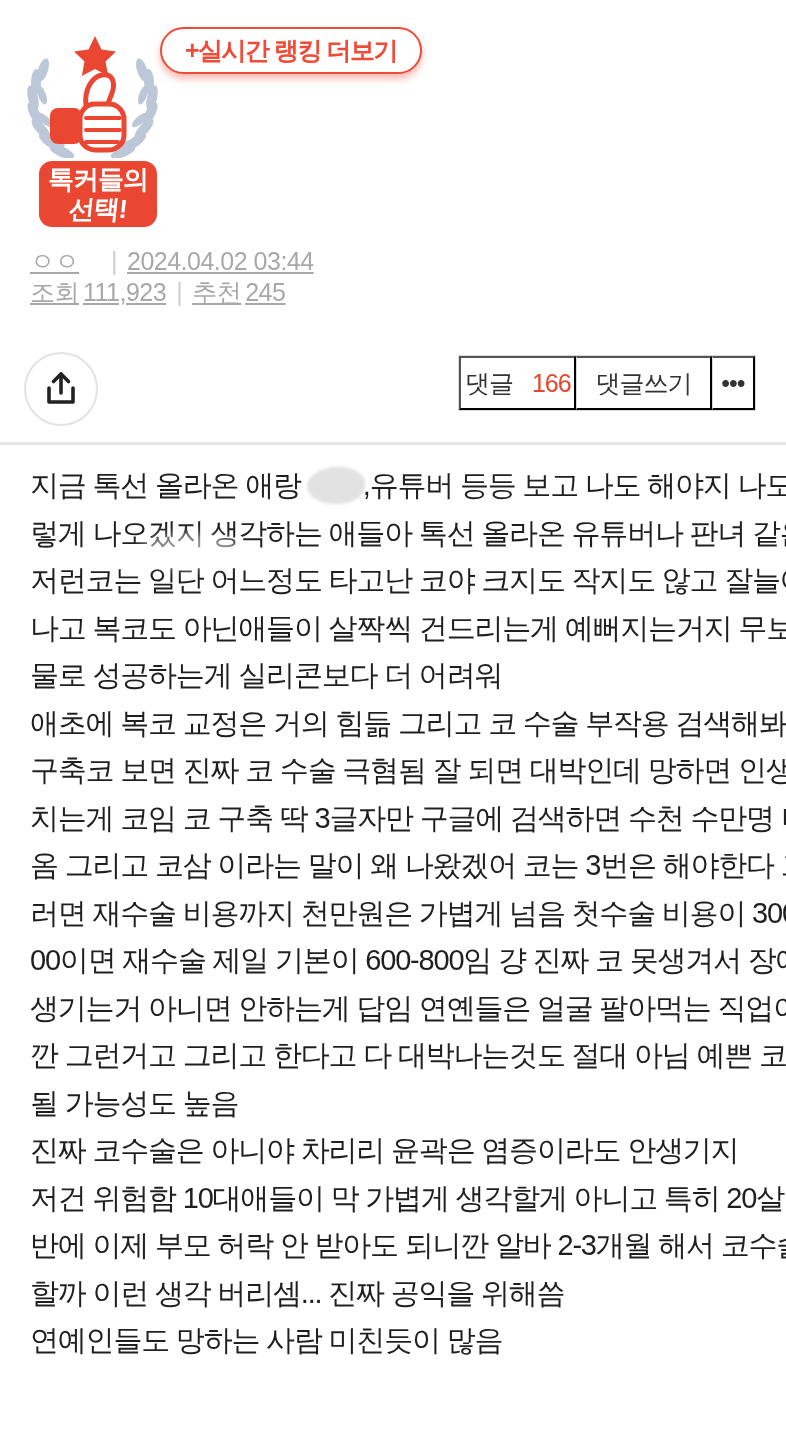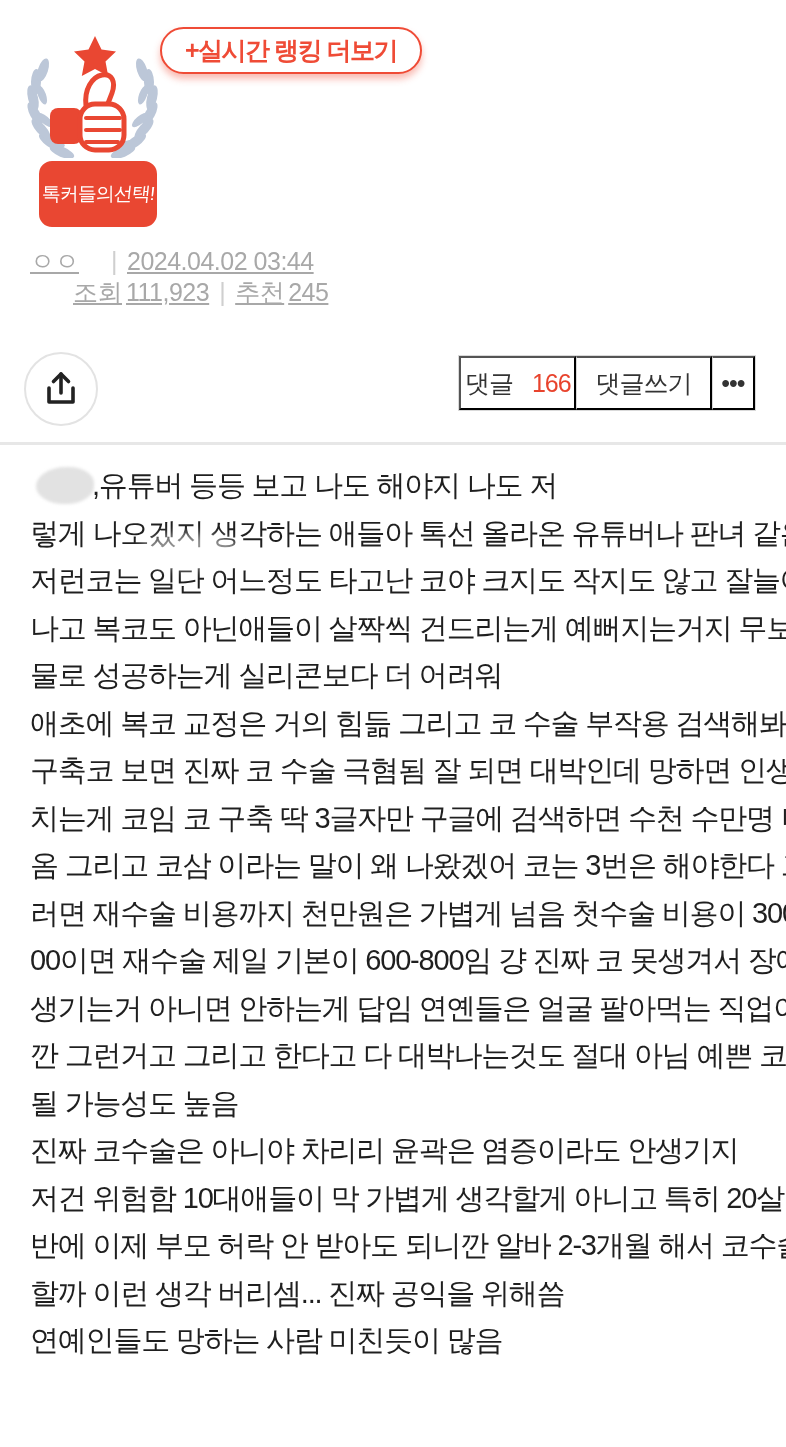--- a/index.html
+++ b/index.html
@@ -11,42 +11,42 @@
     color:#1f1f1f;
   }
 
   
   .badge { position:absolute; left:20px; top:32px; width:145px; height:200px; }
   .badge-svg { position:absolute; left:0; top:0; }
   .badge-box {
     position:absolute; left:16px; top:126px; width:124px; height:72px;
     background:var(--badge_red,#e94732); border-radius:16px;
     border:3px solid #fff;
-    display:flex; flex-direction:row; align-items:center; justify-content:center;
-    color:#fff; font-weight:400; font-size:19px; line-height:30px; letter-spacing:-1px;
+    display:flex; flex-direction:column; align-items:center; justify-content:center;
+    color:#fff; font-weight:700; font-size:26px; line-height:30px; letter-spacing:-1px;
   }
   .badge-box .l2 { transform:skewX(-6deg); }
 
   
   .rank-btn {
     position:absolute; left:160px; top:27px; height:47px;
     display:inline-flex; align-items:center; padding:8px 23px;
     border:2.5px solid var(--accent,#ef4b36); border-radius:26px;
     color:var(--accent,#ef4b36); font-size:25px; font-weight:600; letter-spacing:-1.5px;
     background:#fff; box-shadow:0 5px 7px rgba(240,75,54,.38); cursor:pointer;
   }
   .post-title {
     position:absolute; left:176px; top:96px; width:560px;
     font-size:35px; font-weight:800; color:#111; letter-spacing:-1.5px; line-height:40px;
   }
 
   
   .meta { position:absolute; left:30px; color:var(--meta_gray,#a8a8a8); font-size:25px; letter-spacing:-0.5px;text-decoration:underline; }
   .meta-1 { top:245px; }
-  .meta-2 { top:276px;margin-left:43px; }
+  .meta-2 { top:276px; }
   .meta .sep { color:#cfcfcf; margin:0 10px; }
   .meta .author { margin-right:22px; }
   .meta .lbl { margin-right:4px; }
 
   
   .share-btn {
     position:absolute; left:24px; top:352px; width:74px; height:74px;
     border:2px solid #e3e3e3; border-radius:50%; background:#fff;
     display:flex; align-items:center; justify-content:center; cursor:pointer;
   }
@@ -160,20 +160,21 @@
     <button class="cell cell-write">댓글쓰기</button>
     <button class="cell cell-more">
       <span>•••</span>
     </button>
   </div>
 
   <div class="divider"></div>
 
   <div class="body-text">
     <div class="body-line1">
+      <span>지금 톡선 올라온 애랑</span>
       <span class="censor-blob"></span>
       <span>,유튜버 등등 보고 나도 해야지 나도 저</span>
     </div>
     <div class="body-rest">렇게 나오겠지 생각하는 애들아 톡선 올라온 유튜버나 판녀 같은
 저런코는 일단 어느정도 타고난 코야 크지도 작지도 않고 잘늘어
 나고 복코도 아닌애들이 살짝씩 건드리는게 예뻐지는거지 무보형
 물로 성공하는게 실리콘보다 더 어려워
 애초에 복코 교정은 거의 힘듦 그리고 코 수술 부작용 검색해봐 코
 구축코 보면 진짜 코 수술 극혐됨 잘 되면 대박인데 망하면 인생 종
 치는게 코임 코 구축 딱 3글자만 구글에 검색하면 수천 수만명 나

